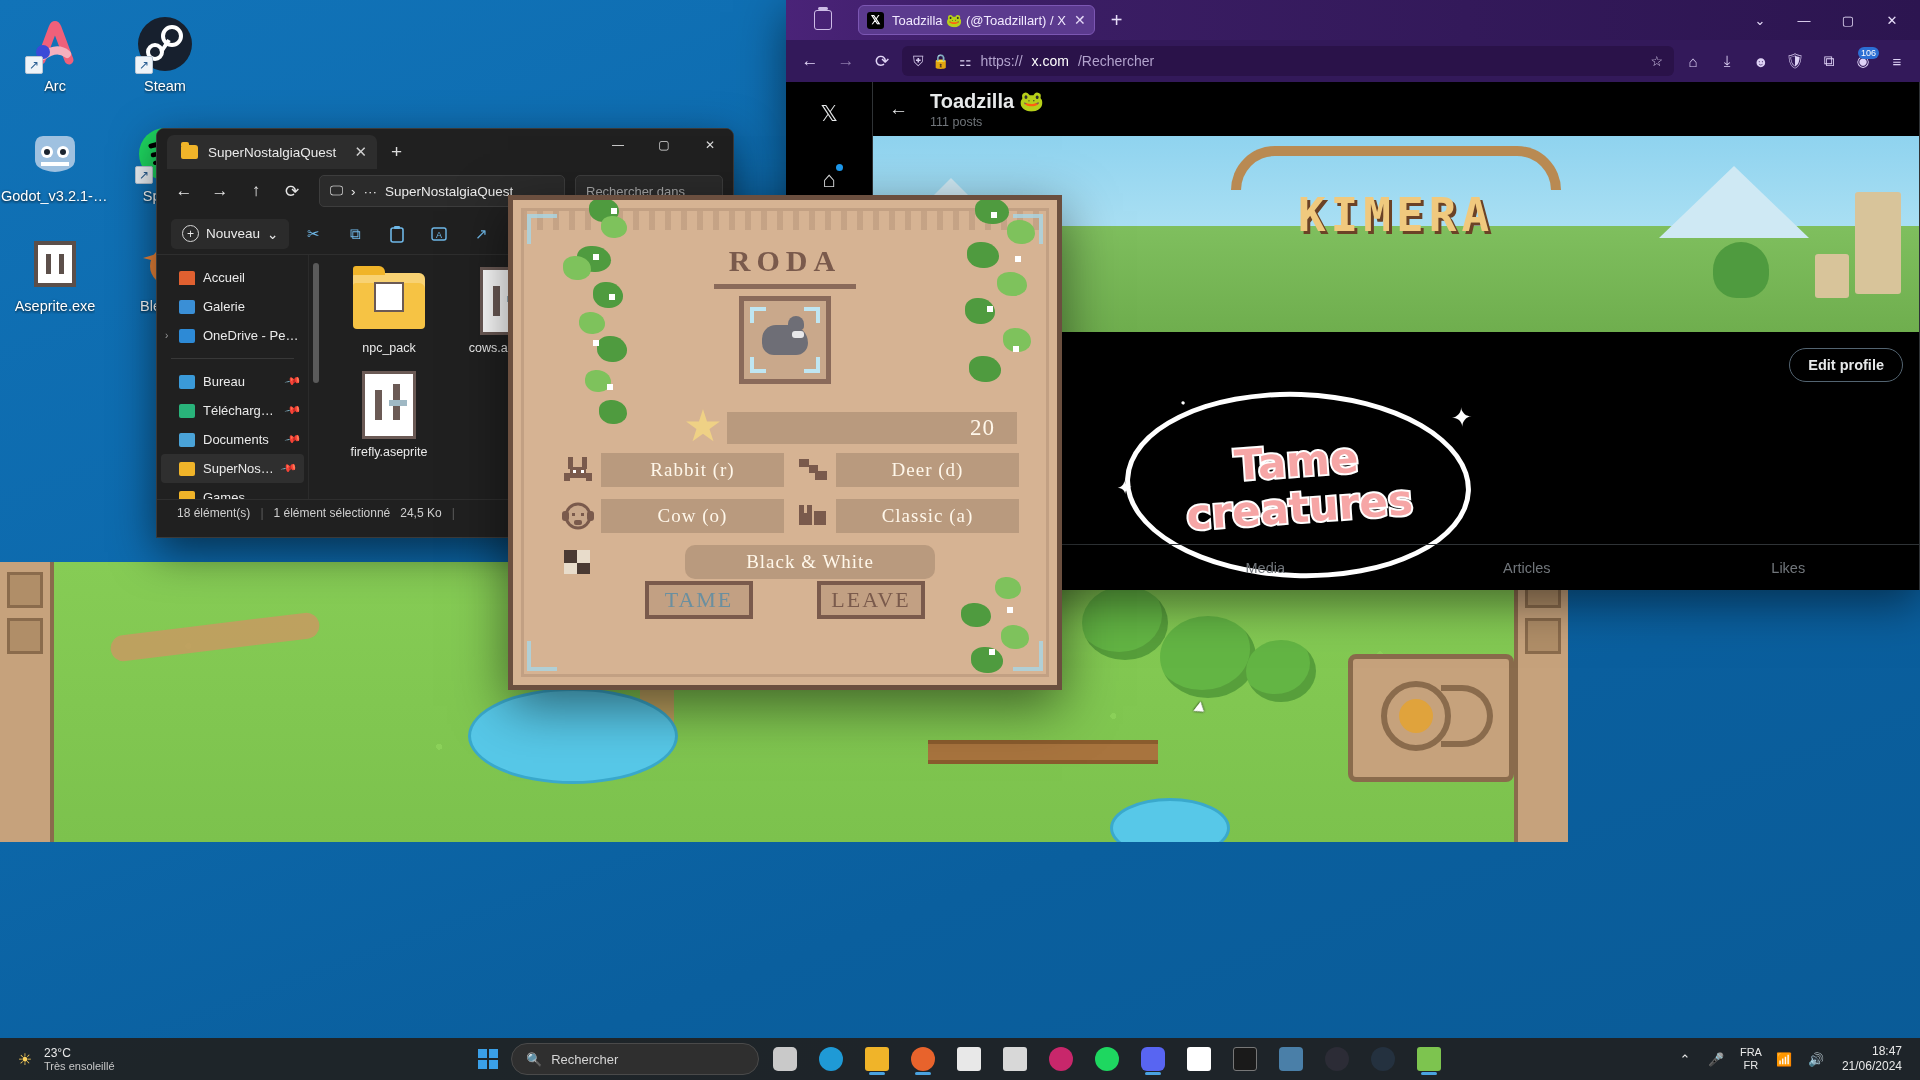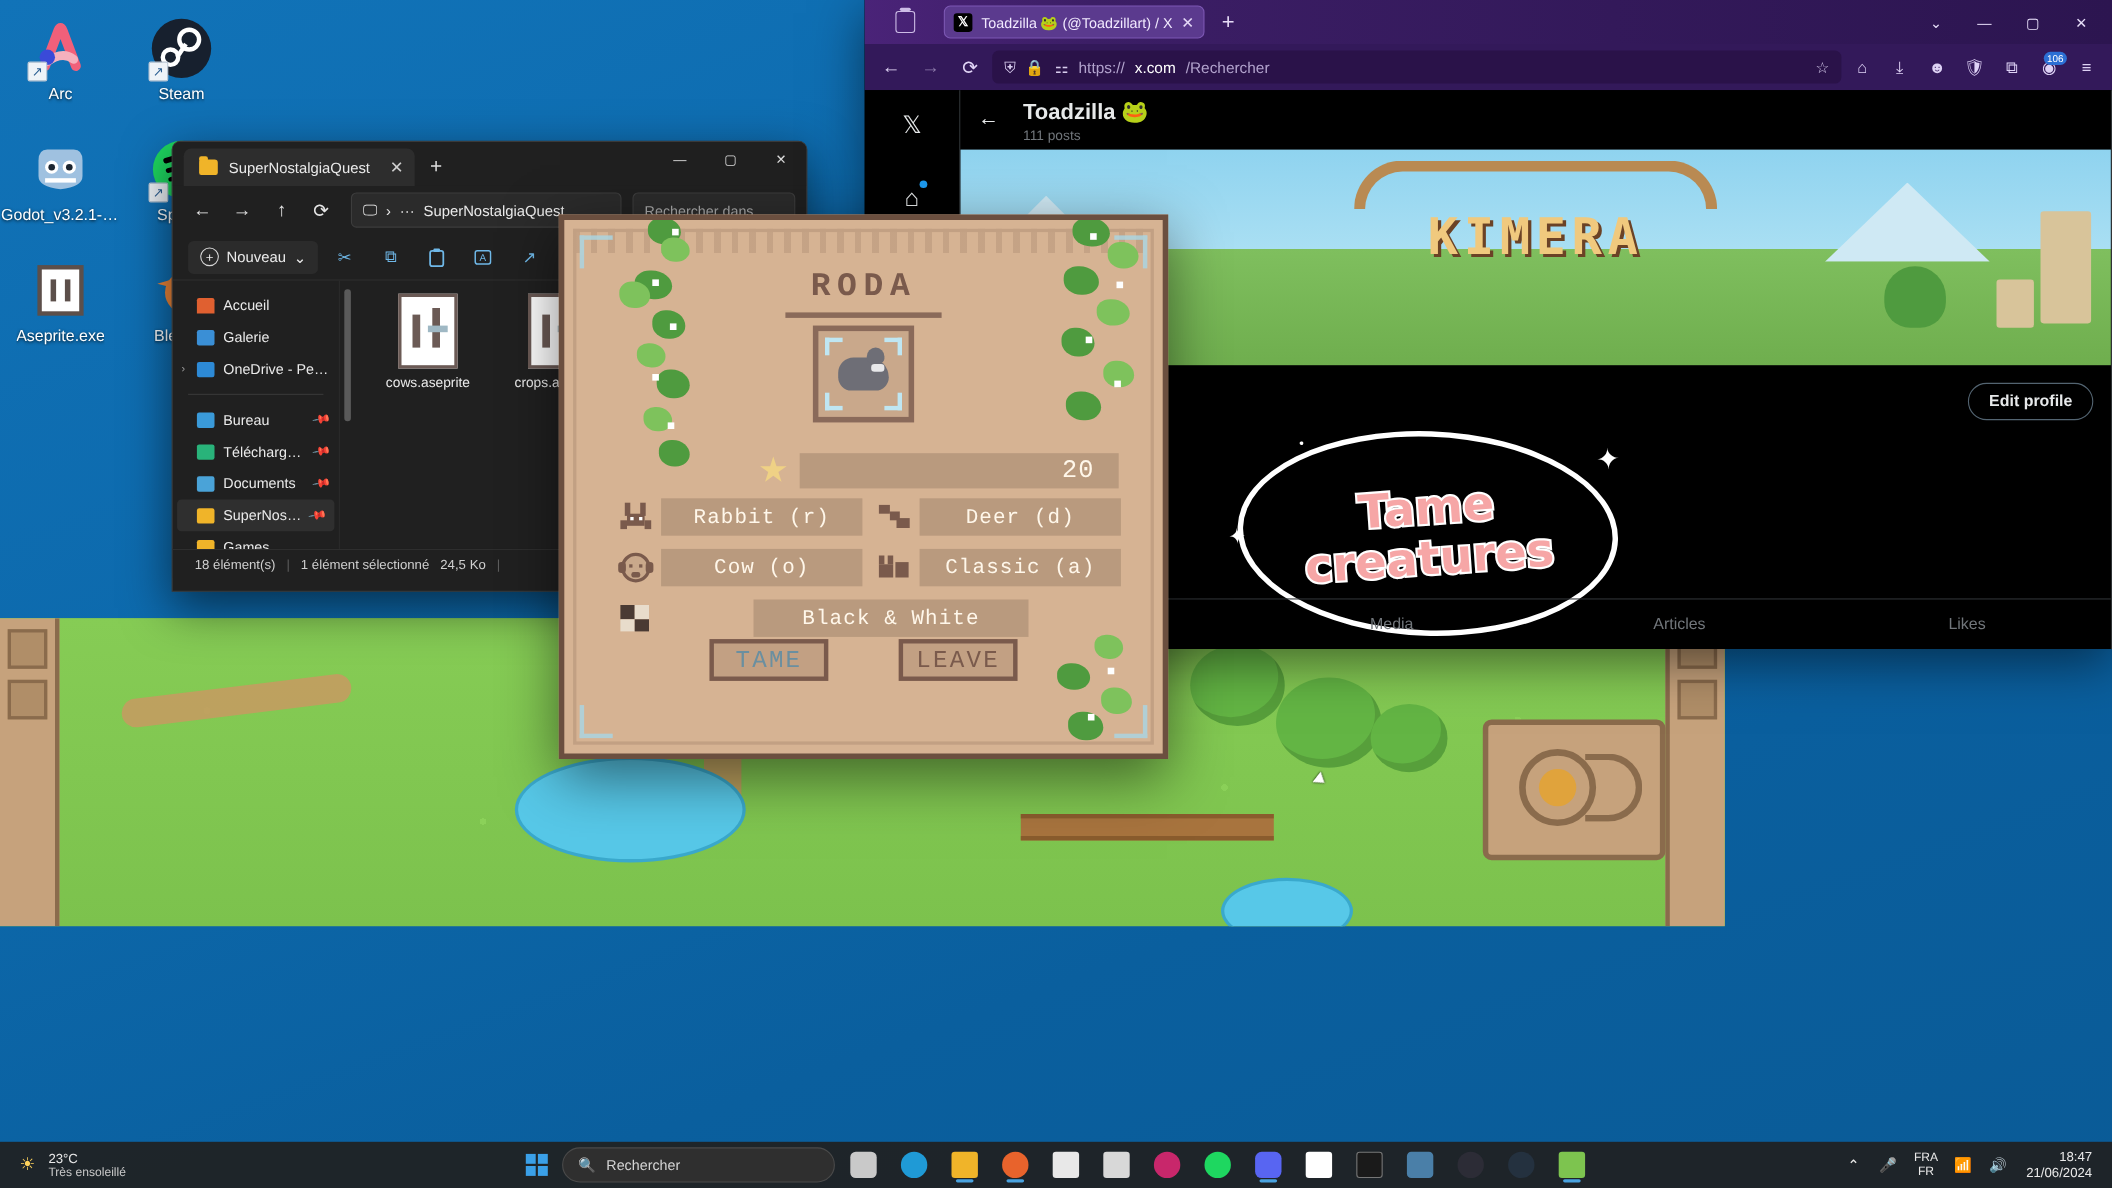--- a/index.html
+++ b/index.html
@@ -165,21 +165,21 @@
     height:26px; border-top:1px solid #2e2e2e; display:flex; align-items:center; gap:10px;
     padding:0 20px; font-size:12px; color:#cfcfcf; background:#202020;
   }
   .ex-status .div{color:#5d5d5d;}
   
   #tame-dialog{
     position:absolute; left:508px; top:195px; width:554px; height:495px;
     background:#d6b393;
     border:5px solid #6b4f3f;
     box-shadow:0 16px 50px rgba(0,0,0,.5);
-    font-family:Liberation Mono, monospace;
+    font-family:Liberation Serif, serif;
     overflow:hidden;
   }
   #tame-dialog .inner-frame{
     position:absolute; inset:8px; border:3px solid #c2a083;
   }
   .dlg-topband{
     position:absolute; left:8px; right:8px; top:8px; height:22px;
     background: repeating-linear-gradient(90deg,#c2a083 0 6px, transparent 6px 16px);
     opacity:.85;
   }
@@ -238,21 +238,21 @@
   .gbtn{
     display:flex; align-items:center; gap:4px; width:225px;
   }
   .gbtn .bic{ width:38px;height:34px; flex:none; display:flex;align-items:center;justify-content:center;}
   .gbtn .blabel{
     flex:1; height:34px; background:#b99a7e; color:#fff7ea;
     display:flex;align-items:center;justify-content:center;
     font-size:19px; letter-spacing:1px;
   }
   .gbtn.wide{width:100%;}
-  .gbtn.wide .blabel{max-width:250px;margin:0 auto;}
+  .gbtn.wide .blabel{max-width:250px;margin:0 auto;border-radius:10px;}
   .gbtn.centered{justify-content:center;}
   .actions{
     position:absolute; left:0; right:0; bottom:66px;
     display:flex; justify-content:center; gap:64px;
   }
   .abtn{
     width:108px; height:38px; background:#c2a083; border:4px solid #7a5a4c;
     display:flex;align-items:center;justify-content:center;
     font-size:22px; letter-spacing:2px; color:#6a8fa0;
   }
@@ -590,20 +590,28 @@
         </div>
         <div class="side-item">
           <span class="sic" style="background:#f0b429;"></span>
           <span class="nm">Games</span>
         </div>
       </div>
 
       <div class="ex-content">
         <div class="scroll-track" style="left:4px;"></div>
         <div class="file-grid" style="margin-left:18px;">
+          <div class="file-cell">
+            <div class="fth">
+              <div class="folder-big">
+                  <div class="inner"></div>
+                </div>
+            </div>
+            <div class="fname">npc_pack</div>
+          </div>
           <div class="file-cell">
             <div class="fth">
               <div class="asefile">
                   <div class="bar1"></div>
                   <div class="bar2"></div>
                   <div class="bar3"></div>
                 </div>
             </div>
             <div class="fname">cows.aseprite</div>
           </div>

